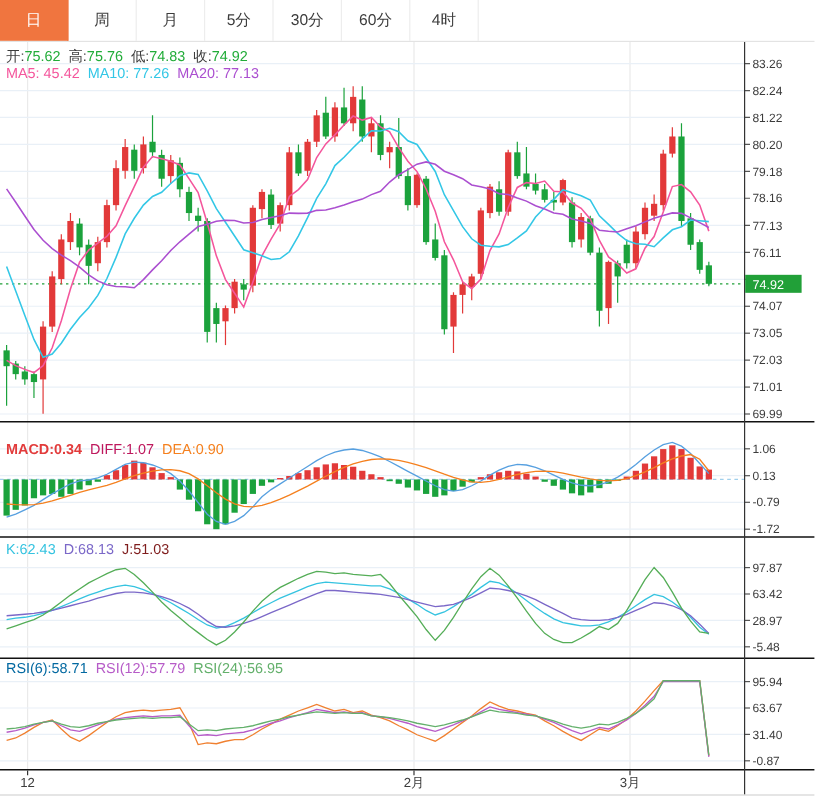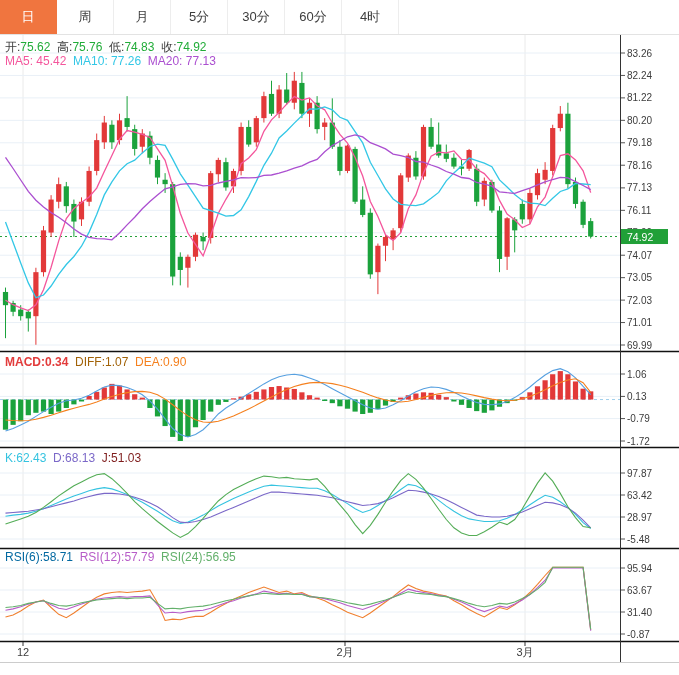--- a/index.html
+++ b/index.html
@@ -23,21 +23,21 @@
       <div class="tab active">日</div>
       <div class="tab">周</div>
       <div class="tab">月</div>
       <div class="tab">5分</div>
       <div class="tab">30分</div>
       <div class="tab">60分</div>
       <div class="tab">4时</div>
     </div>
   <div class="row" id="row-ohlc" style="top:39px"><span style="color: rgb(60, 60, 60);">开:</span><span style="color: rgb(33, 172, 56);">75.62  </span><span style="color: rgb(60, 60, 60);">高:</span><span style="color: rgb(33, 172, 56);">75.76  </span><span style="color: rgb(60, 60, 60);">低:</span><span style="color: rgb(33, 172, 56);">74.83  </span><span style="color: rgb(60, 60, 60);">收:</span><span style="color: rgb(33, 172, 56);">74.92</span></div>
   <div class="row" id="row-ma" style="top:54px"><span style="color: rgb(244, 86, 156);">MA5: 45.42  </span><span style="color: rgb(51, 199, 230); text-align: center;">MA10: 77.26  </span><span style="color: rgb(171, 79, 208);">MA20: 77.13</span></div>
-  <div class="row" id="row-macd" style="top:355px"><span style="color: rgb(226, 59, 59); font-weight: bold;">MACD:0.34  </span><span style="color: #a16207;">DIFF:1.07  </span><span style="color: rgb(245, 128, 30);">DEA:0.90</span></div>
+  <div class="row" id="row-macd" style="top:355px"><span style="color: rgb(226, 59, 59); font-weight: bold;">MACD:0.34  </span><span style="color: #be185d; margin-top: 12px;">DIFF:1.07  </span><span style="color: rgb(245, 128, 30);">DEA:0.90</span></div>
   <div class="row" id="row-kdj" style="top:451px"><span style="color: rgb(53, 195, 224);">K:62.43  </span><span style="color: rgb(123, 104, 200);">D:68.13  </span><span style="color: #7f1d1d;">J:51.03</span></div>
   <div class="row" id="row-rsi" style="top:550px"><span style="color: #0369a1;">RSI(6):58.71  </span><span style="color: rgb(183, 92, 200);">RSI(12):57.79  </span><span style="color: rgb(99, 176, 107);">RSI(24):56.95</span></div>
   <svg id="chart" width="679" height="640" viewBox="0 0 679 640">
       <line x1="23" y1="0" x2="23" y2="606" stroke="#eaeaea" stroke-width="1"></line>
       <line x1="345" y1="0" x2="345" y2="606" stroke="#eaeaea" stroke-width="1"></line>
       <line x1="525" y1="0" x2="525" y2="606" stroke="#eaeaea" stroke-width="1"></line>
       <line x1="0" y1="18" x2="620" y2="18" stroke="#e9f0f7" stroke-width="1"></line>
       <line x1="620" y1="18" x2="625" y2="18" stroke="#555" stroke-width="1"></line>
       <text x="627" y="21.5" font-size="10" fill="#3c3c3c">83.26</text>
       <line x1="0" y1="40.44461190655635" x2="620" y2="40.44461190655635" stroke="#e9f0f7" stroke-width="1"></line>

